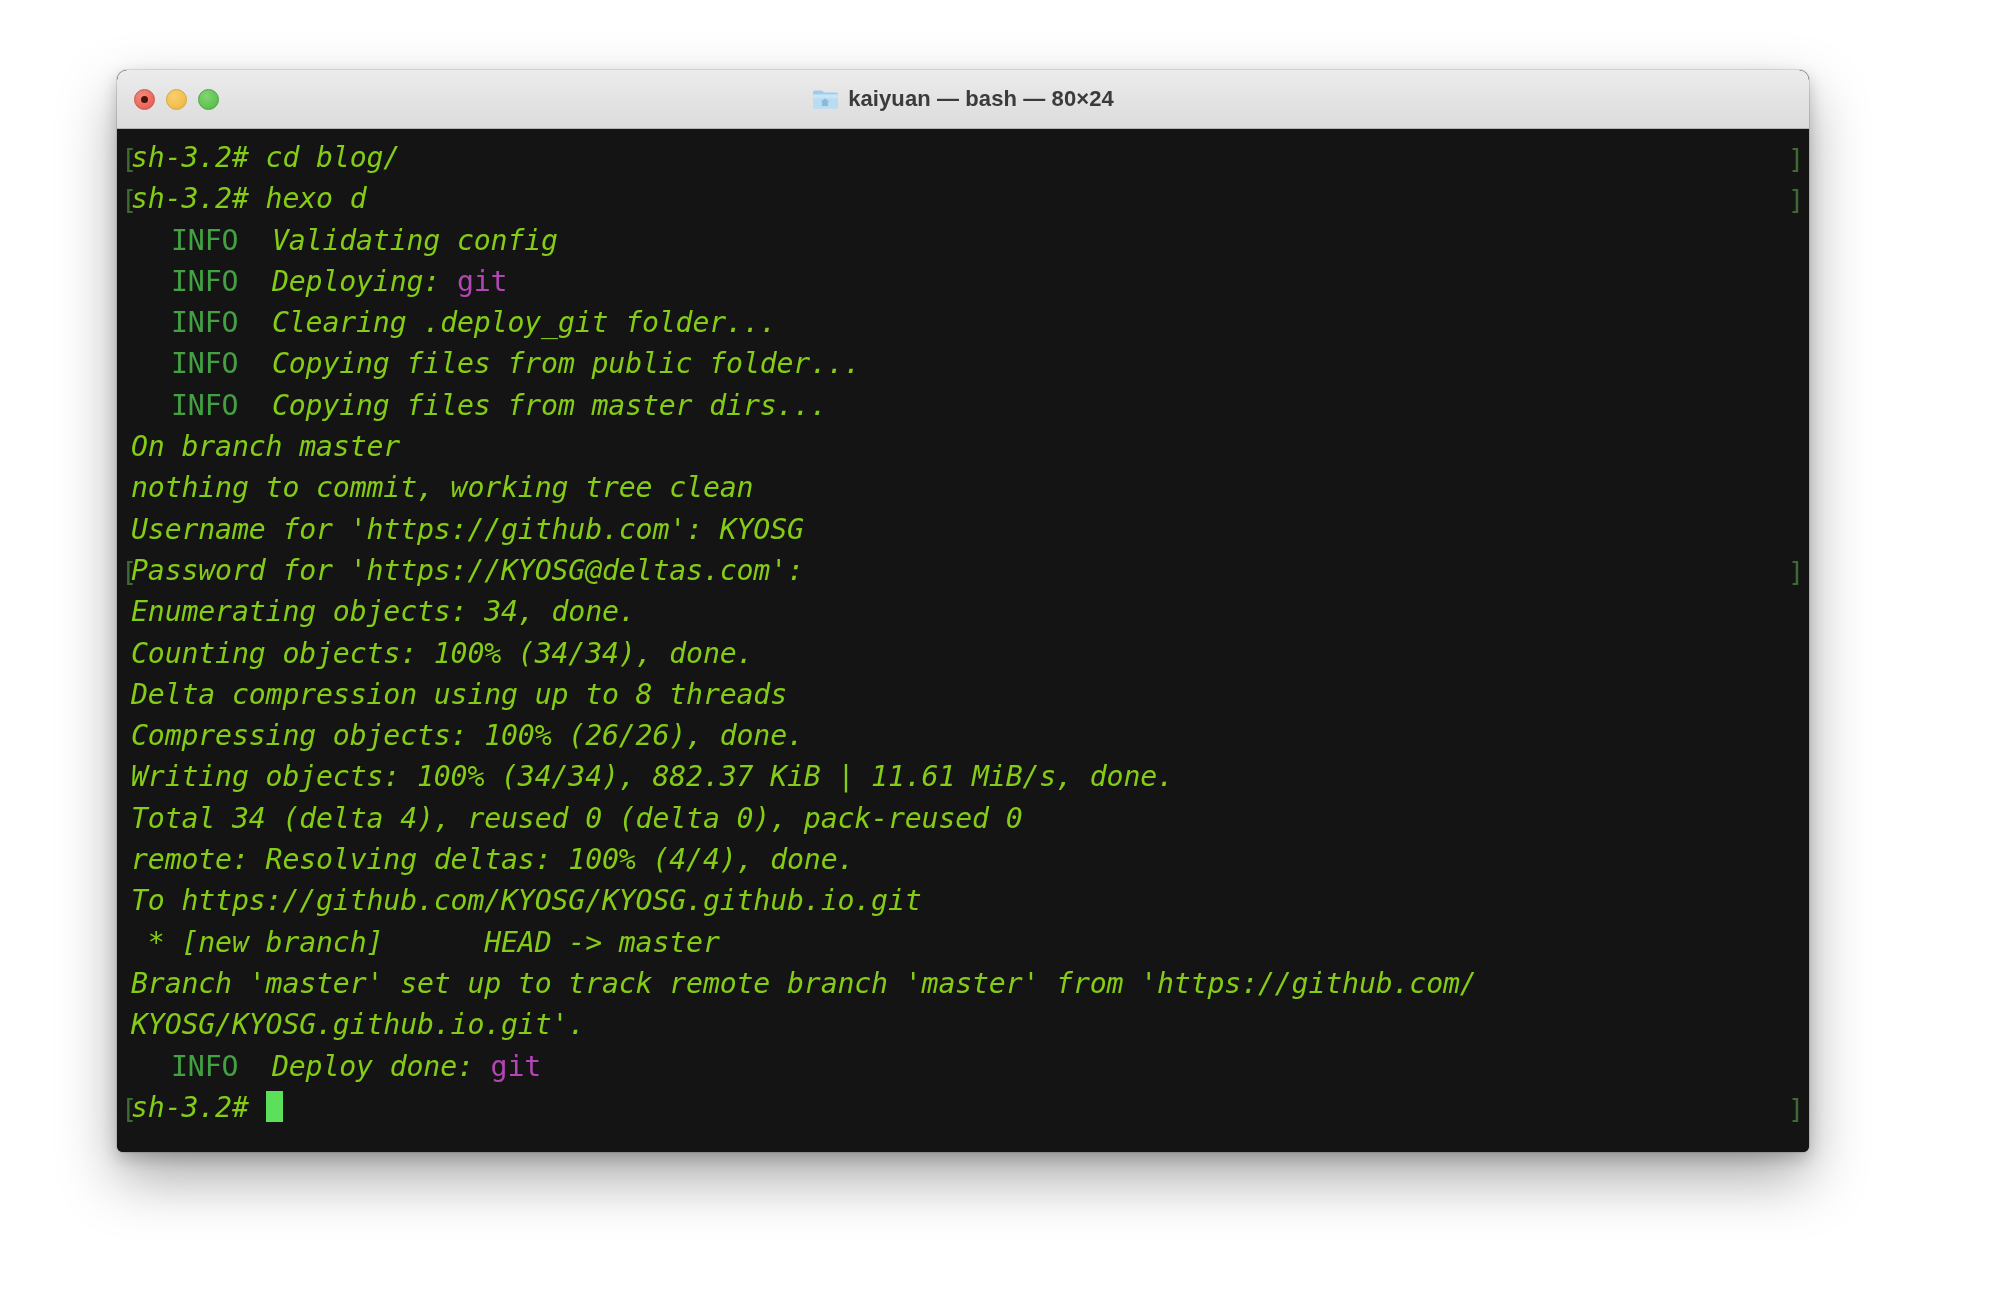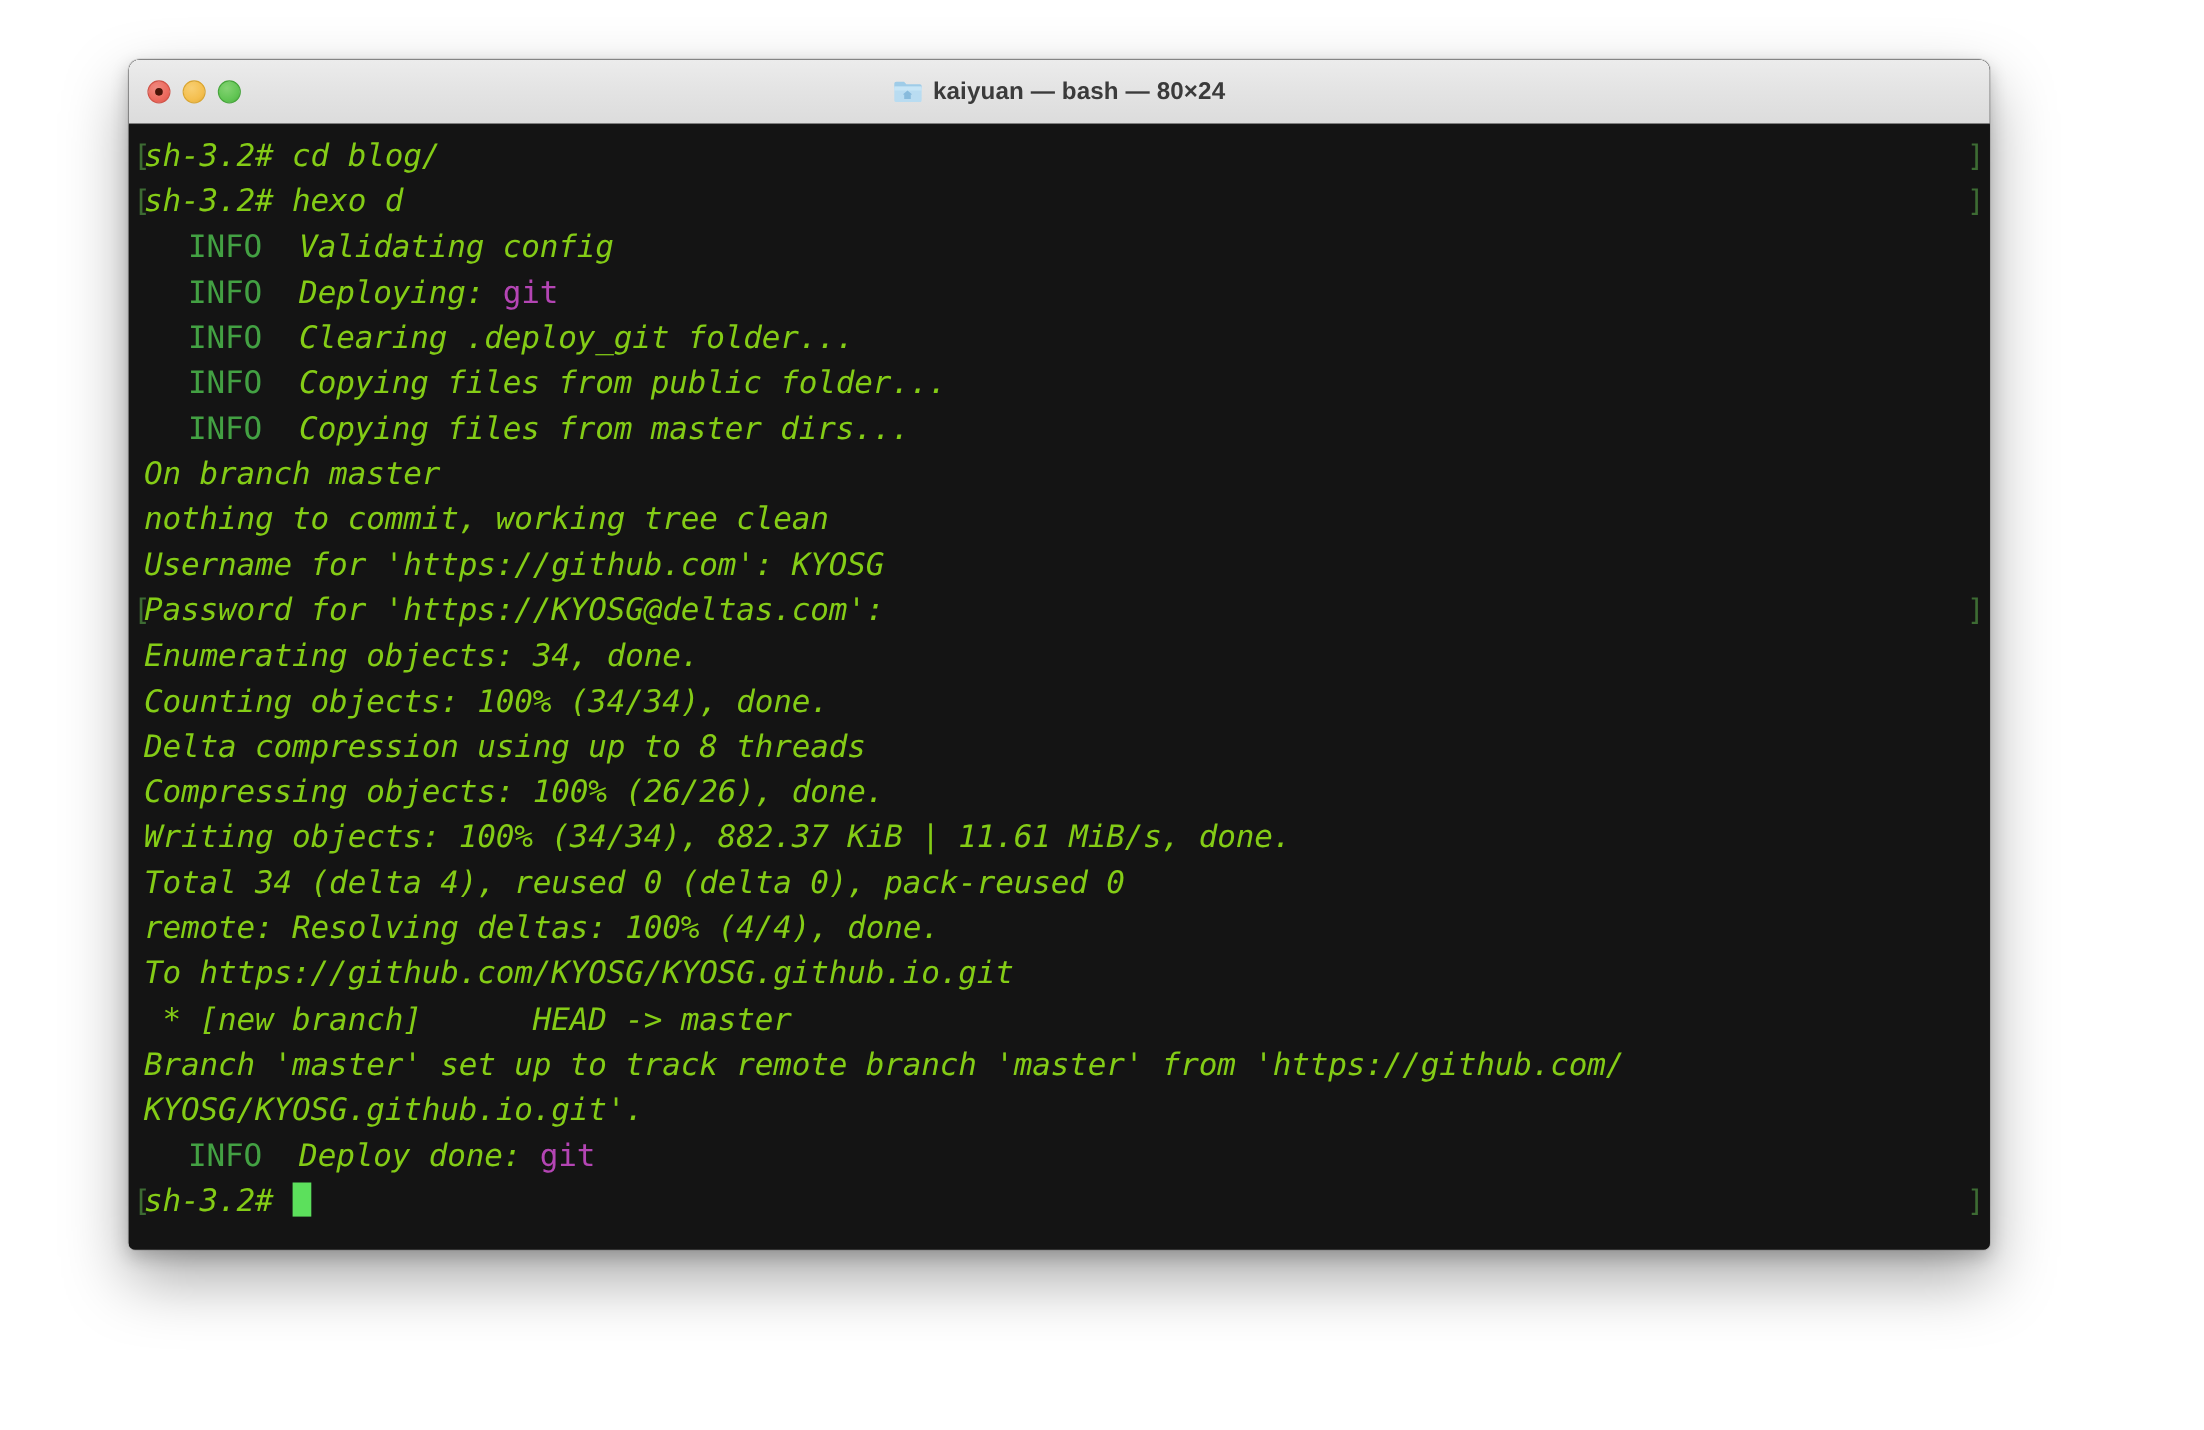--- a/index.html
+++ b/index.html
@@ -12,21 +12,21 @@
   }
   body {
     background: #ffffff;
     font-family: "Liberation Sans", sans-serif;
   }
 
   
   .window {
     position: absolute;
     left: 117px;
-    top: 54px;
+    top: 70px;
     width: 1692px;
     height: 1082px;
     border-radius: 10px 10px 6px 6px;
     box-shadow: 0 26px 58px rgba(0,0,0,0.34),
                 0 6px 16px rgba(0,0,0,0.20),
                 0 0 0 1px rgba(0,0,0,0.10);
     overflow: hidden;
     background: #141414;
   }
 

